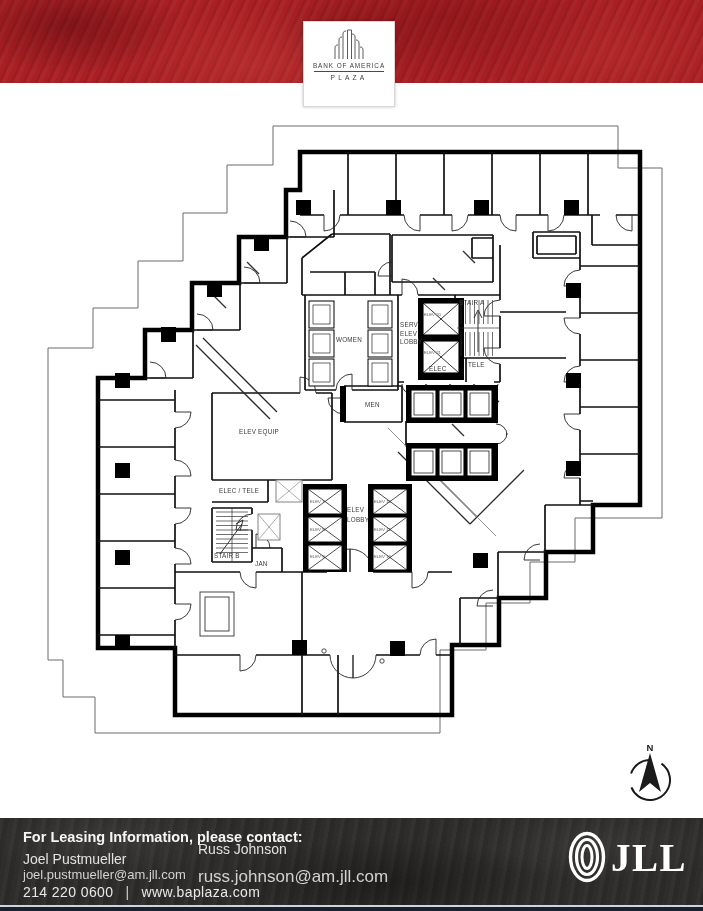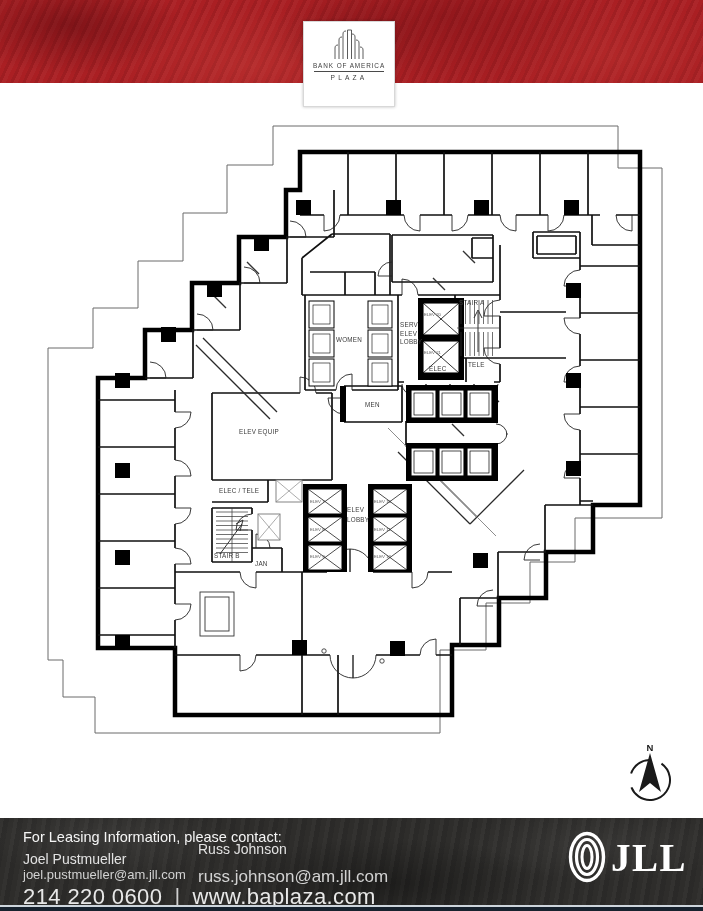--- a/index.html
+++ b/index.html
@@ -30,26 +30,26 @@
   .floorlabel{position:absolute;left:40px;top:778px;font-size:19.5px;letter-spacing:.2px;}
   .floorlabel .fname{color:#8f959a;}
   .floorlabel .farea{color:#555b60;margin-left:9px;}
   
   .footer{position:absolute;left:0;top:818px;width:703px;height:87px;background-color:#2e2d2b;color:#fff;
     background-image:
       radial-gradient(ellipse 220px 60px at 15% 25%, rgba(255,255,255,.06), transparent 60%),
       radial-gradient(ellipse 260px 70px at 55% 75%, rgba(0,0,0,.33), transparent 65%),
       radial-gradient(ellipse 240px 60px at 85% 30%, rgba(255,255,255,.05), transparent 60%),
       repeating-linear-gradient(100deg, rgba(255,255,255,.025) 0 4px, rgba(0,0,0,.08) 4px 9px, transparent 9px 14px);}
-  .f-head{position:absolute;left:23px;top:11px;font-size:14.5px;font-weight:normal;color:#f5f5f5;}
+  .f-head{position:absolute;left:23px;top:11px;font-size:14.5px;font-weight:bold;color:#f5f5f5;}
   .f-name1{position:absolute;left:23px;top:33px;font-size:14px;color:#e2e2e2;text-align:right;}
   .f-mail1{position:absolute;left:23px;top:49px;font-size:13px;color:#d2d2d2;}
   .f-name2{position:absolute;left:198px;top:23px;font-size:14px;color:#e2e2e2;}
   .f-mail2{position:absolute;left:198px;top:49px;font-size:17px;color:#d2d2d2;}
-  .f-phone{position:absolute;left:23px;top:66px;font-size:22px;color:#e8e8e8;letter-spacing:.4px;}
+  .f-phone{position:absolute;left:23px;top:66px;font-size:14px;color:#e8e8e8;letter-spacing:.4px;}
   .f-phone .sep{margin:0 12px;color:#cfcfcf;}
   .jll{position:absolute;left:560px;top:10px;width:140px;height:66px;}
   .jll text{font-family:"Liberation Serif",serif;font-weight:bold;fill:#fff;letter-spacing:1.5px;}
   .f-line{position:absolute;left:0;top:905px;width:703px;height:2px;background:#cdd5dc;}
   .f-navy{position:absolute;left:0;top:907px;width:703px;height:4px;background:#17222e;}
 </style>
 </head>
 <body>
 
 <div id="page">

